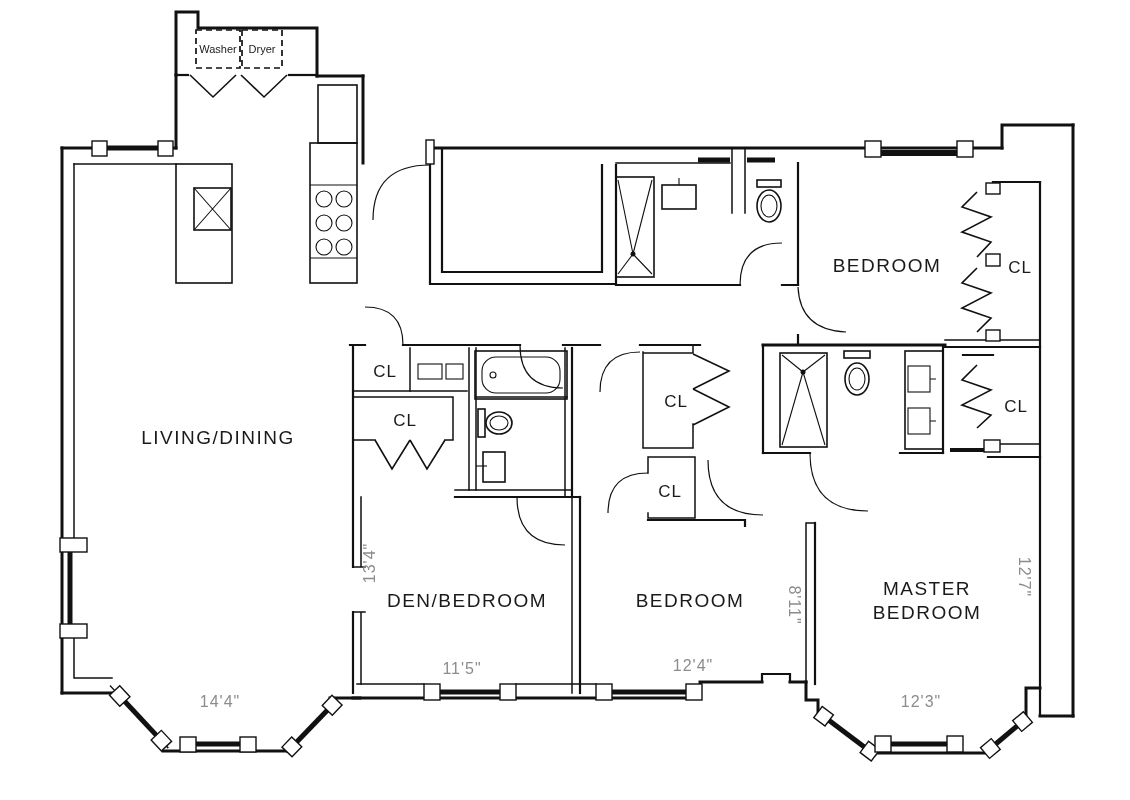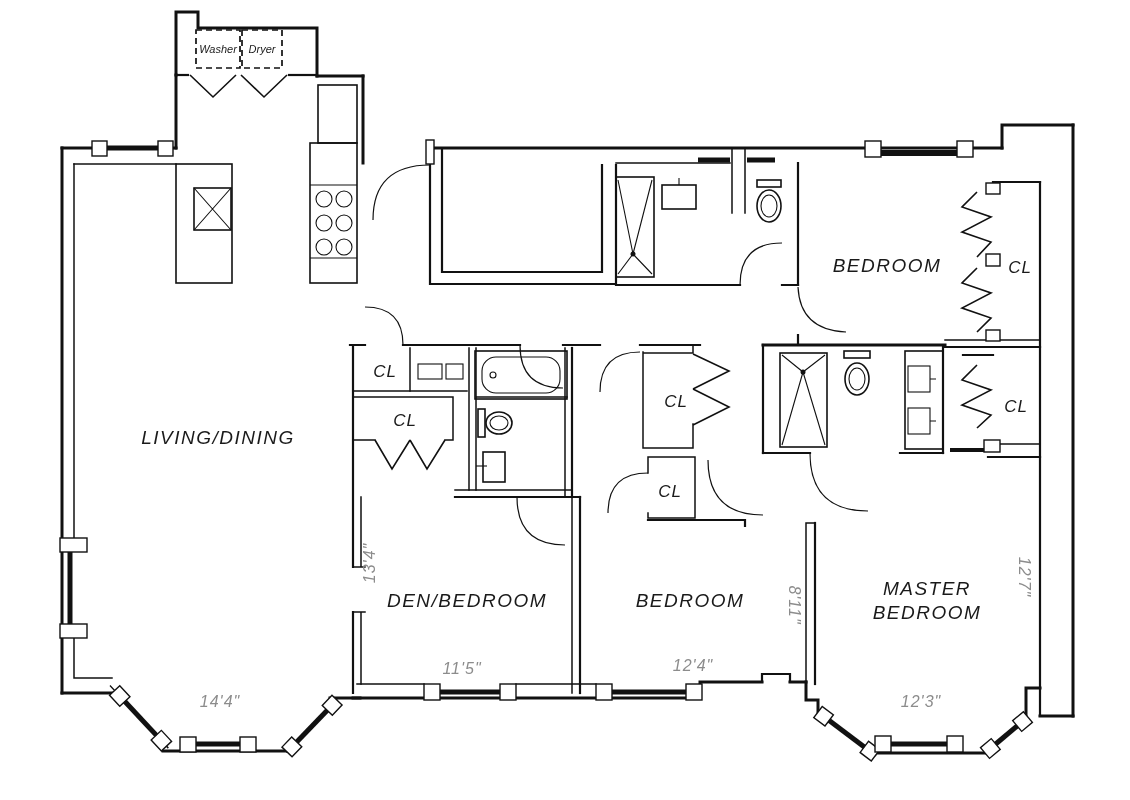--- a/index.html
+++ b/index.html
@@ -1,16 +1,16 @@
 <!DOCTYPE html>
 <html><head>
 <meta charset="utf-8">
 <style>
   html,body{margin:0;padding:0;background:#ffffff;}
-  .page{width:1130px;height:800px;background:#fff;position:relative;font-family:"Liberation Sans",sans-serif;font-style:italic;}
+  .page{width:1130px;height:800px;background:#fff;position:relative;font-family:"Liberation Sans",sans-serif;}
   svg{display:block;}
   .wall{stroke:#111111;fill:none;stroke-linecap:square;}
   .thin{stroke-width:1.5;}
   .mid{stroke-width:2.2;}
   .thick{stroke-width:3;}
   .winbar{stroke:#111111;stroke-width:5;fill:none;}
   .jamb{fill:#ffffff;stroke:#111111;stroke-width:1.4;}
   .fix{stroke:#111111;fill:none;stroke-width:1.6;}
   .fixthin{stroke:#111111;fill:none;stroke-width:1.1;}
   .door{stroke:#111111;fill:none;stroke-width:1.2;}

